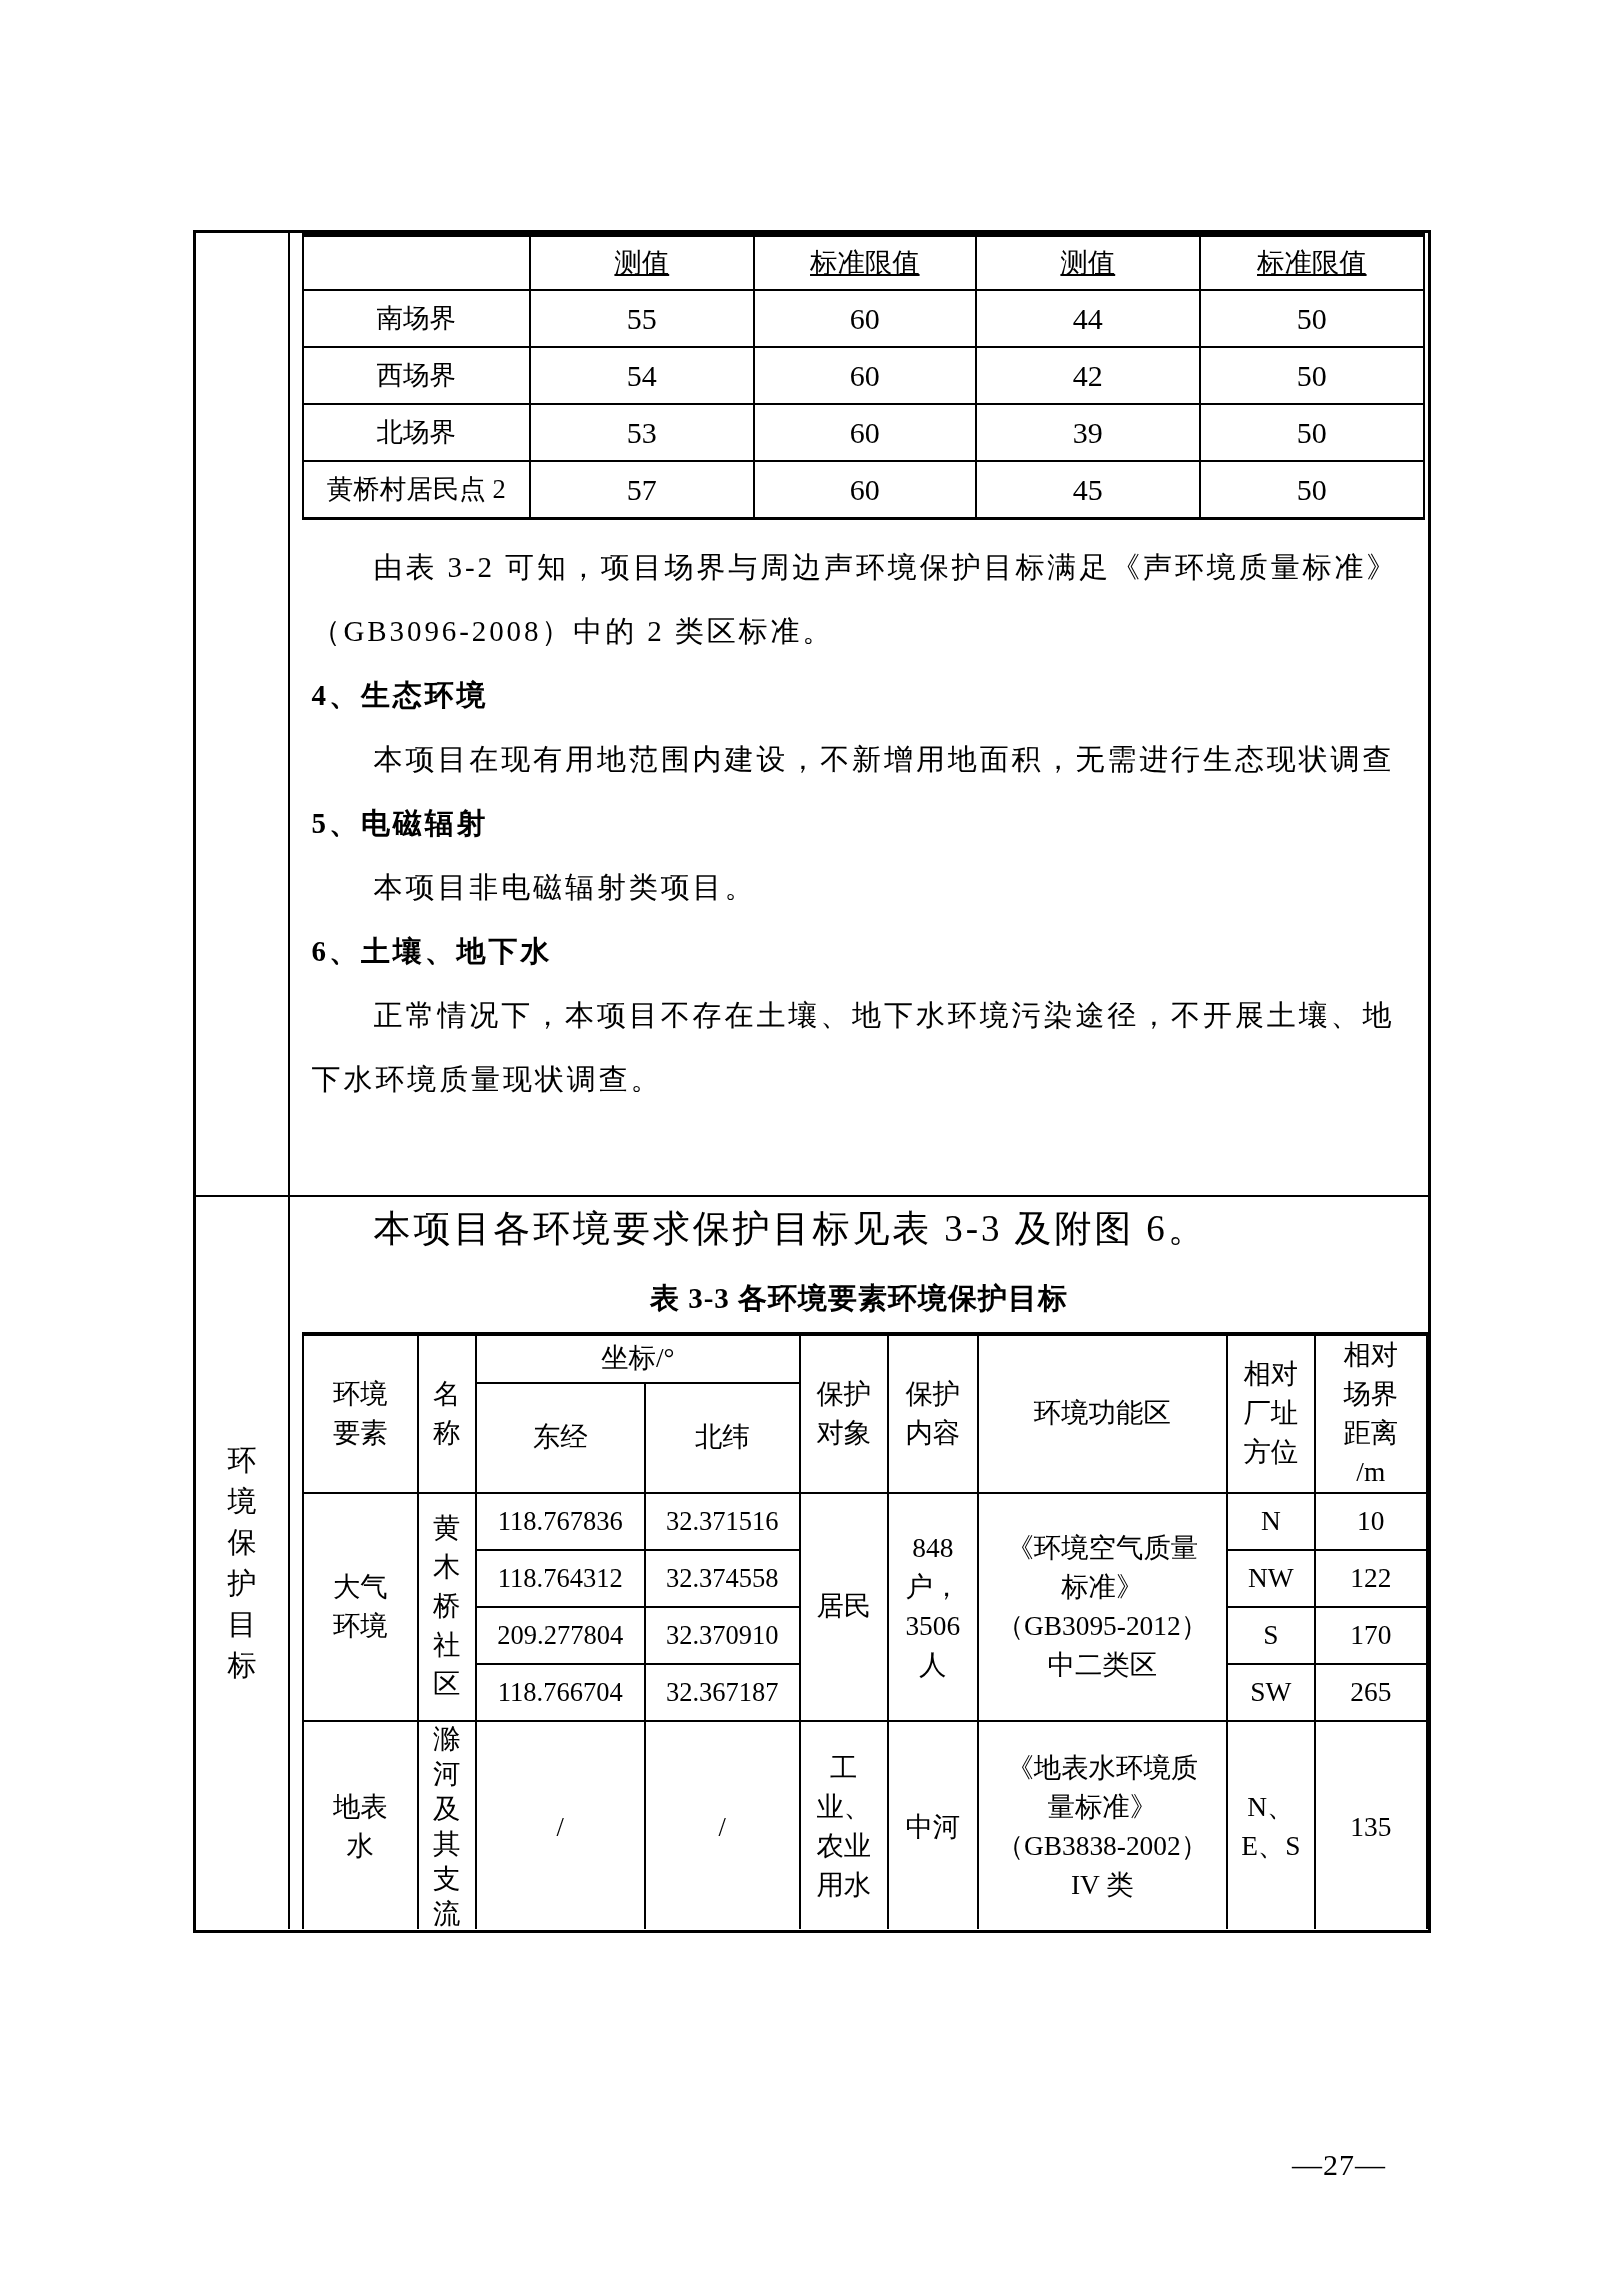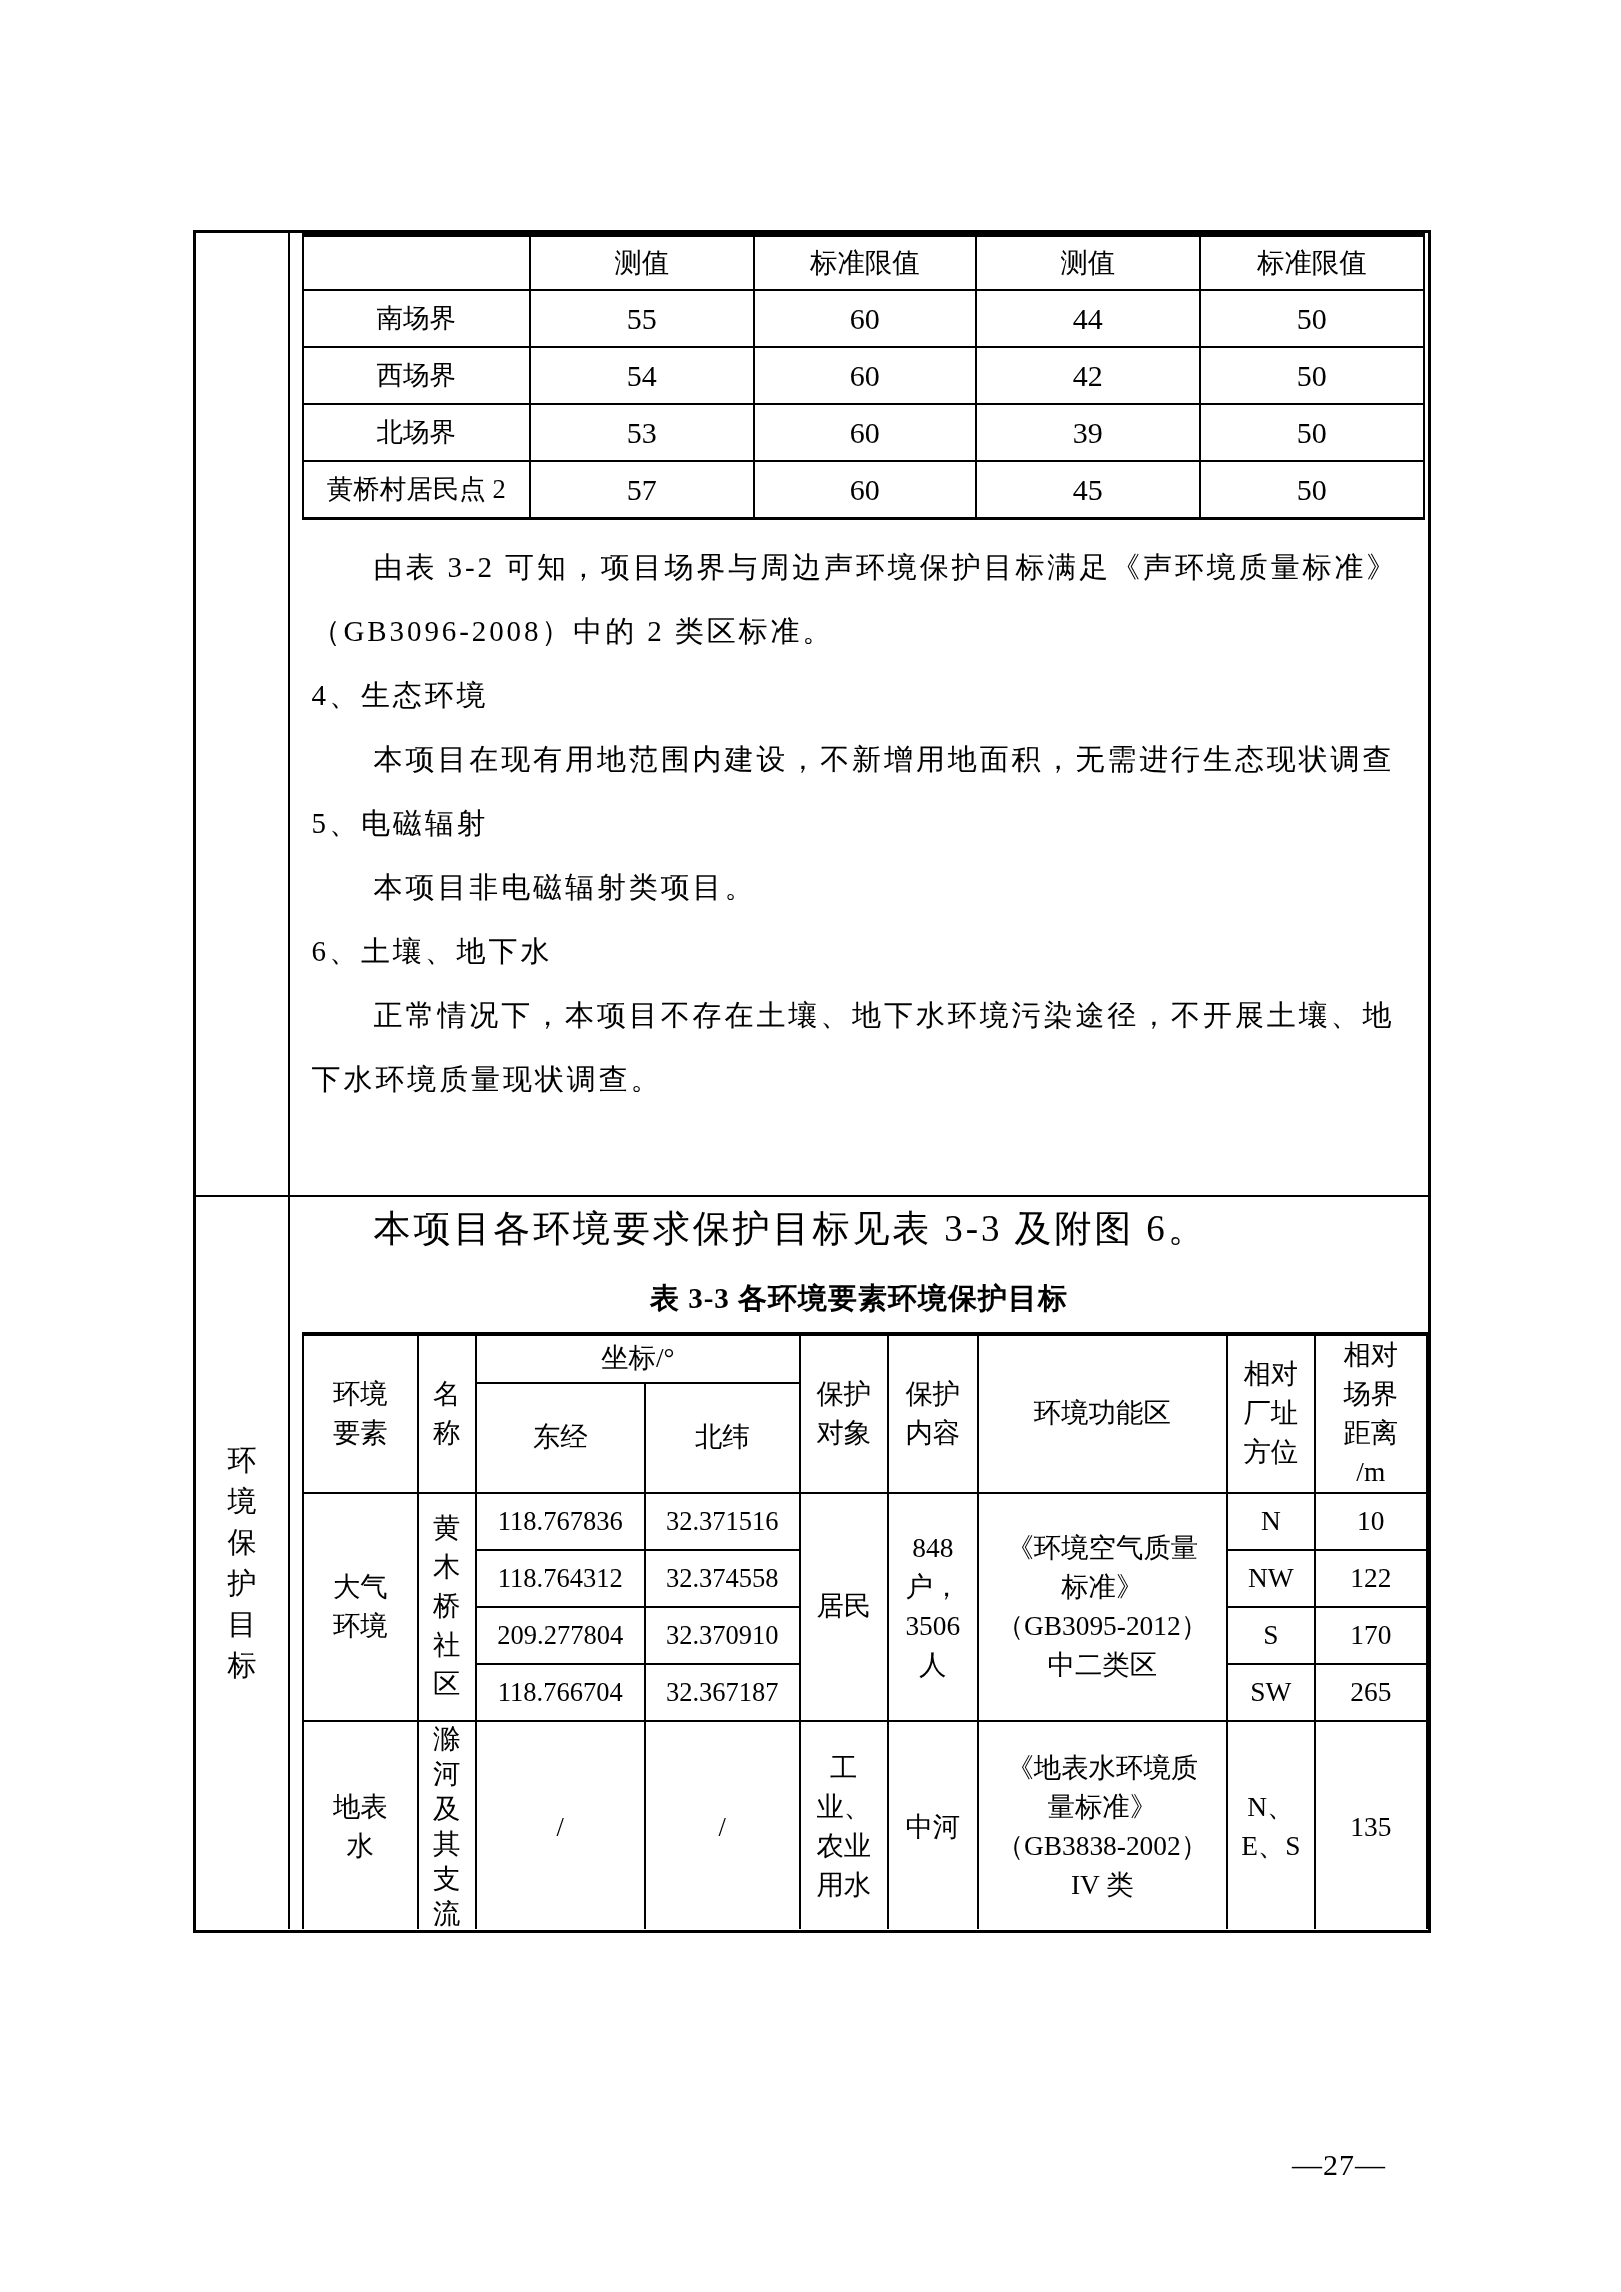--- a/index.html
+++ b/index.html
@@ -20,30 +20,30 @@
   .vlabel{font-size:29px;line-height:41px;text-align:center;white-space:pre-line;letter-spacing:0;}
 
   table{border-collapse:collapse;table-layout:fixed;margin-left:11.8px;width:1123px;}
   td{border:2px solid #000;text-align:center;vertical-align:middle;padding:0;
      font-size:27.4px;line-height:39px;box-sizing:border-box;}
   .pre{white-space:pre-line;}
 
   
   .noise{border-top:4.9px solid #000;border-bottom:3.9px solid #000;}
   .noise tr{height:57px;}
-  .noise tr.nhead{height:55px;}
+  .noise tr.nhead{height:55px;text-decoration:underline;}
   .noise tr.nhead td{border-bottom:2.9px solid #000;}
   .noise td.num{font-size:30px;}
   .noise td.lbl{font-size:26.5px;}
 
   
   .textblock{margin:15.7px 3.9px 0 21.6px;}
   .textblock p{margin:0;line-height:64px;font-size:29px;letter-spacing:2.9px;}
   .indent{text-indent:62px;}
-  .bold{font-weight:normal;letter-spacing:2px;}
+  .bold{font-weight:bold;letter-spacing:2px;}
 
   
   .intro{margin:0 3.9px 0 21.6px;line-height:63px;font-size:37px;letter-spacing:2.9px;text-indent:62px;}
   .t33title{margin:7.8px 0 0 0;line-height:61px;font-size:29px;font-weight:bold;
     text-align:center;letter-spacing:1px;}
   .t33{border-top:4.9px solid #000;border-bottom:3.9px solid #000;margin-top:2.9px;}
   .t33 tr.h1{height:44px;}
   .t33 tr.h2{height:98px;}
   .t33 tr.sub{height:57px;}
   .t33 tr.wrow{height:214px;}

